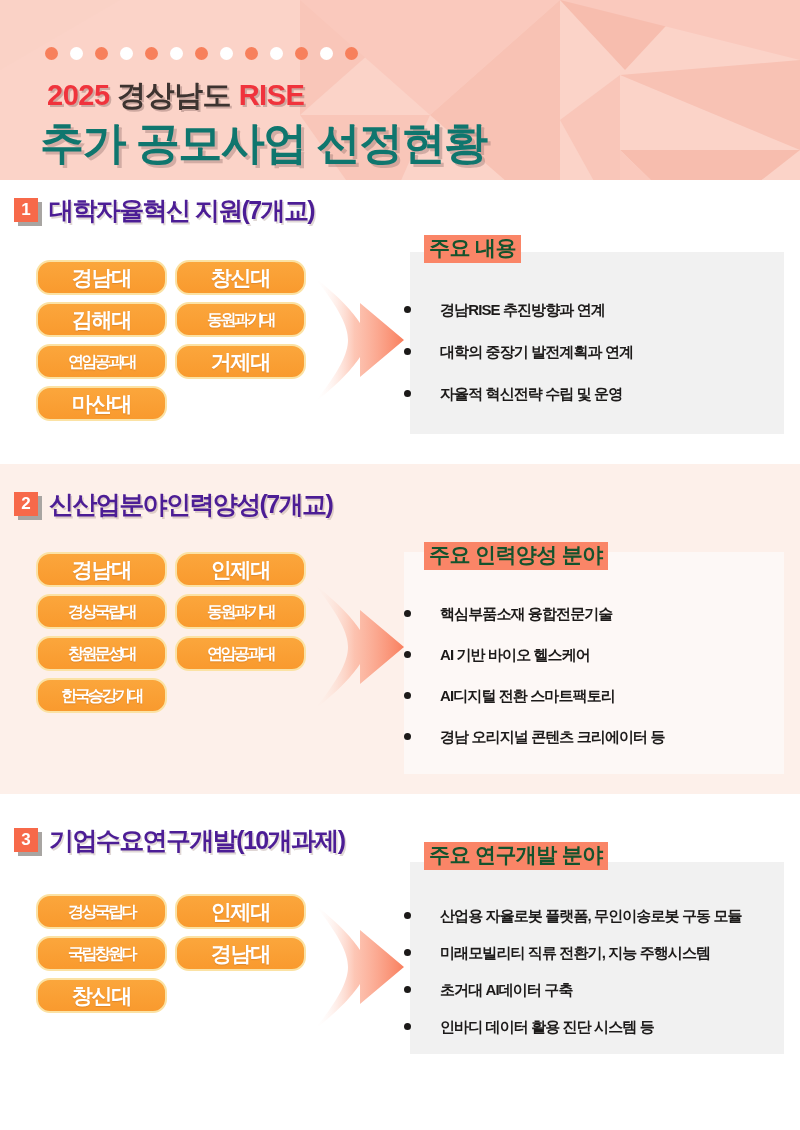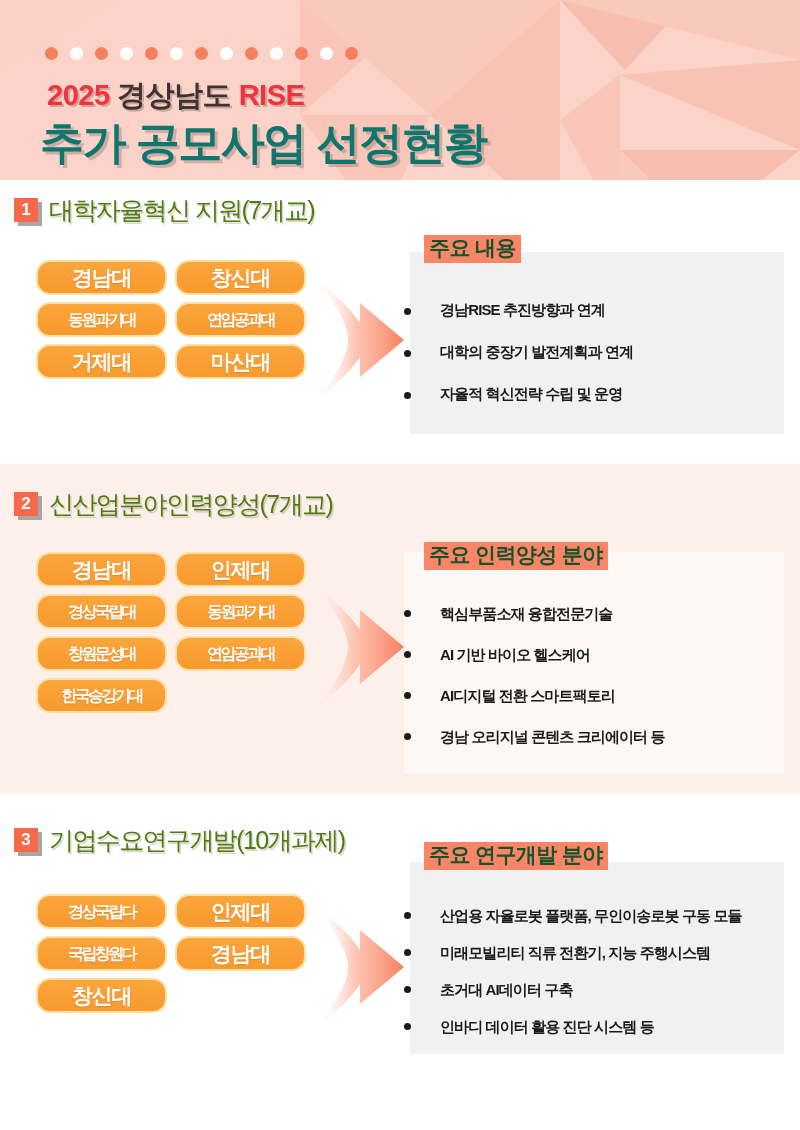--- a/index.html
+++ b/index.html
@@ -113,22 +113,22 @@
     color: #ffffff;
     font-size: 17px;
     font-weight: bold;
     display: flex;
     align-items: center;
     justify-content: center;
     line-height: 1;
   }
   .sec-title {
     font-size: 25px;
-    font-weight: normal;
-    color: #4d7c0f;
+    font-weight: bold;
+    color: #4c1d95;
     letter-spacing: -1.6px;
     text-shadow: 1.5px 1.5px 0 rgba(160,130,125,0.32);
   }
 
   
   .pill-grid {
     position: absolute;
     display: flex;
     flex-wrap: wrap;
     width: 280px;
@@ -200,21 +200,21 @@
   }
   .bullets li .bdot {
     flex: 0 0 auto;
     width: 7px;
     height: 7px;
     border-radius: 50%;
     background: #1c1a19;
     margin-top: 4px;
     margin-right: 29px;
   }
-  .bullets.gap1 li { margin-bottom: 27px; align-items: center; }
+  .bullets.gap1 li { margin-bottom: 27px; }
   .bullets.gap2 li { margin-bottom: 26px; }
   .bullets.gap3 li { margin-bottom: 22px; }
   .bullets li:last-child { margin-bottom: 0; }
 </style>
 </head>
 <body>
 
 <div class="page">
 
   <div class="header">
@@ -260,20 +260,21 @@
       <span class="num-badge">
         <span class="shadow"></span>
         <span class="face">1</span>
       </span>
       <span class="sec-title">대학자율혁신 지원(7개교)</span>
     </div>
 
     <div class="pill-grid" style="left:36px; top:80px;">
       <span class="pill">경남대</span>
       <span class="pill">창신대</span>
+      <span class="pill">김해대</span>
       <span class="pill tight">동원과기대</span>
       <span class="pill tight">연암공과대</span>
       <span class="pill">거제대</span>
       <span class="pill">마산대</span>
     </div>
 
     <div class="arrow-wrap" style="left:300px; top:95px;">
       <svg viewBox="0 0 115 130" width="115" height="130">
         <defs>
           <linearGradient id="ag1" x1="0" y1="0" x2="1" y2="0">

